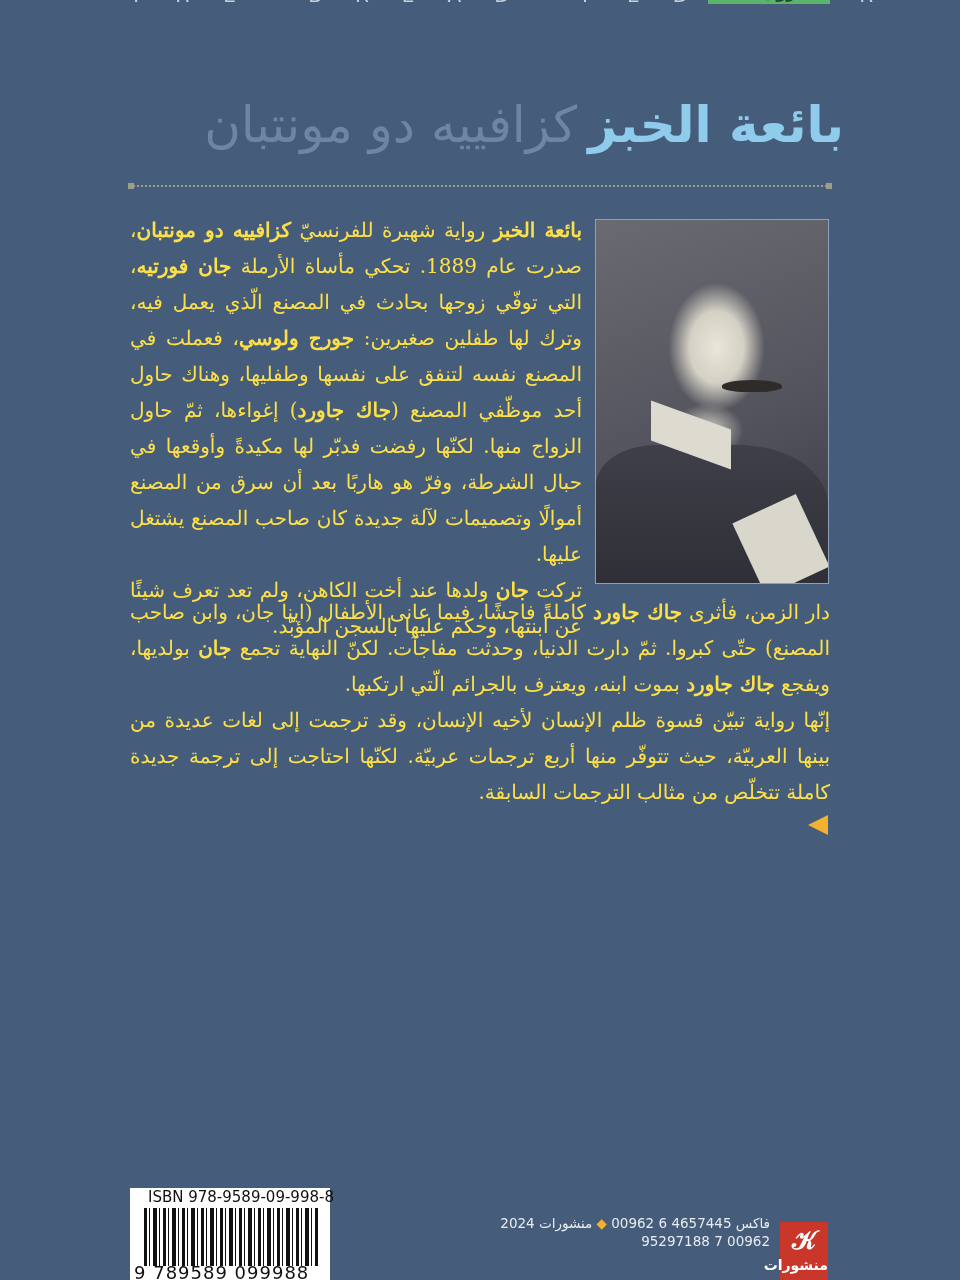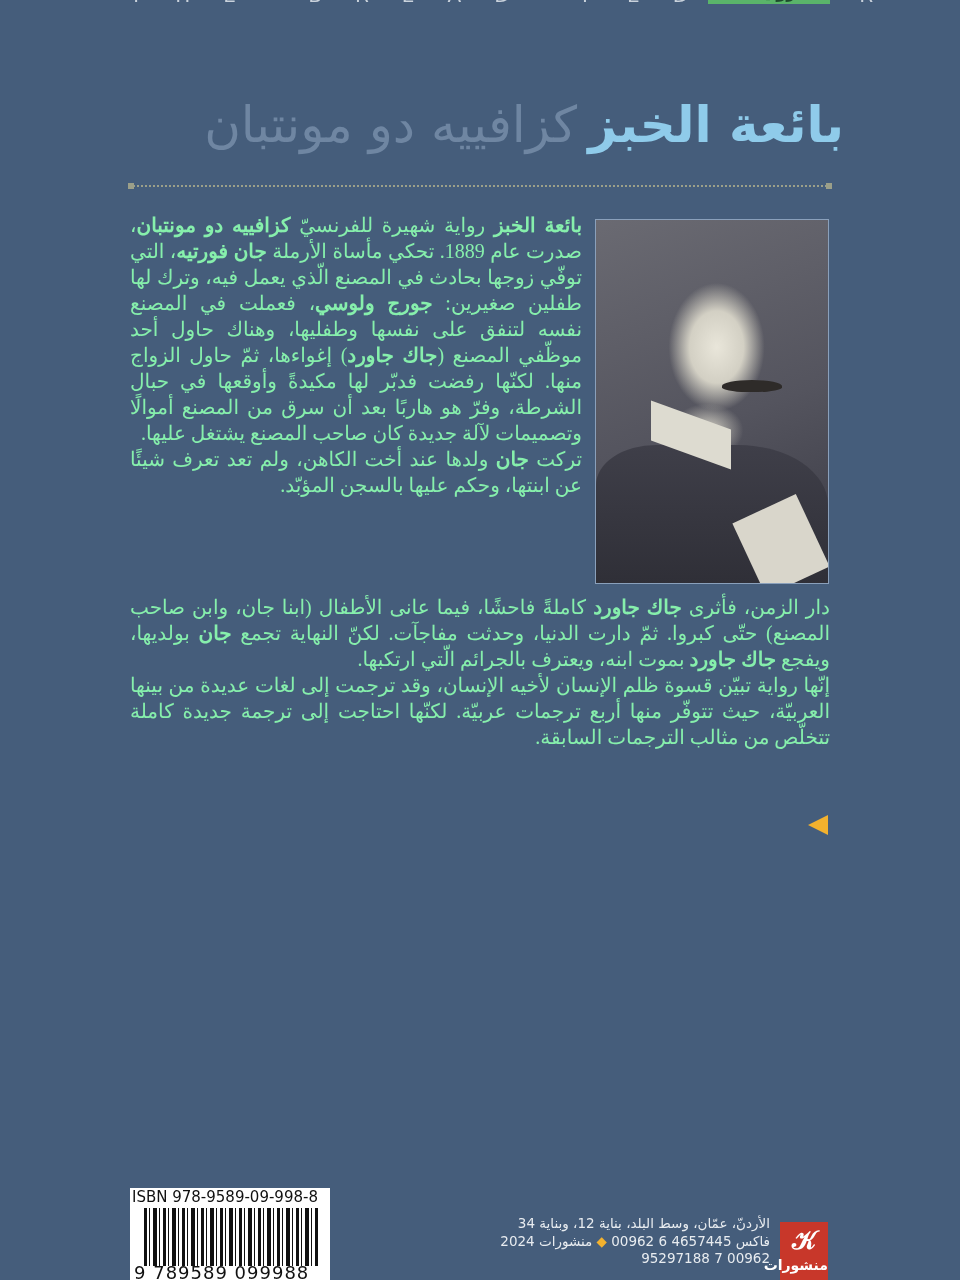--- a/index.html
+++ b/index.html
@@ -68,36 +68,36 @@
     position:absolute; left:150px; top:285px; width:70px; height:80px;
     background:#d9d6cb; transform:rotate(-25deg);
   }
   .portrait .moustache {
     position:absolute; left:126px; top:160px; width:60px; height:12px;
     background:#2e2b29; border-radius:50% 50% 40% 40%;
   }
 
   .body-text {
     position:absolute; direction:rtl; text-align:justify;
-    font-size:20px; line-height:26px; color:#86efac;font-family:Liberation Serif, serif;
+    font-size:20px; line-height:36px; color:#fde047;
   }
   .body-text b { font-weight:bold; }
   .col-narrow { left:130px; top:212px; width:452px; }
   .col-wide { left:130px; top:594px; width:700px; }
   .arrow {
     position:absolute; left:808px; top:815px; width:0; height:0;
     border-top:10px solid transparent; border-bottom:10px solid transparent;
     border-right:20px solid #f2b12e;
   }
   .isbn-box {
     position:absolute; left:130px; top:1188px; width:200px; height:100px;
     background:#fff; color:#111;
     font-family:"DejaVu Sans", sans-serif;
   }
-  .isbn-text { font-size:15px; line-height:18px; padding-left:2px; white-space:nowrap; }
+  .isbn-text { font-size:15px; line-height:18px; padding-left:18px; white-space:nowrap; }
   .barcode { position:absolute; left:14px; top:20px; width:176px; height:58px;
     background:repeating-linear-gradient(90deg,#111 0 3px,#fff 3px 5px,#111 5px 6px,#fff 6px 9px,#111 9px 13px,#fff 13px 15px,#111 15px 16px,#fff 16px 19px); }
   .barcode-digits { position:absolute; left:4px; top:74px; font-size:18px; letter-spacing:1px; white-space:nowrap; }
   .publisher-info {
     position:absolute; left:440px; top:1215px; width:330px;
     direction:rtl; text-align:right;
     font-family:"DejaVu Sans", sans-serif; font-size:13.5px; line-height:17.5px; color:#e8ecf0;
     white-space:nowrap;
   }
   .publisher-logo {
@@ -146,21 +146,20 @@
 
 <div class="arrow"></div>
 
 <div class="isbn-box">
   <div class="isbn-text">ISBN 978-9589-09-998-8</div>
   <div class="barcode"></div>
   <div class="barcode-digits">9  789589  099988</div>
 </div>
 
 <div class="publisher-info">
-  <div>الأردنّ، عمّان، وسط البلد، بناية 12، وبناية 34</div>
   <div>
     <span>فاكس 4657445 6 00962</span>
     <span class="diamond">◆</span>
     <span>منشورات 2024</span>
   </div>
   <div>00962 7 95297188</div>
 </div>
 
 <div class="publisher-logo">
   <span class="logo-mark">𝒦</span>

